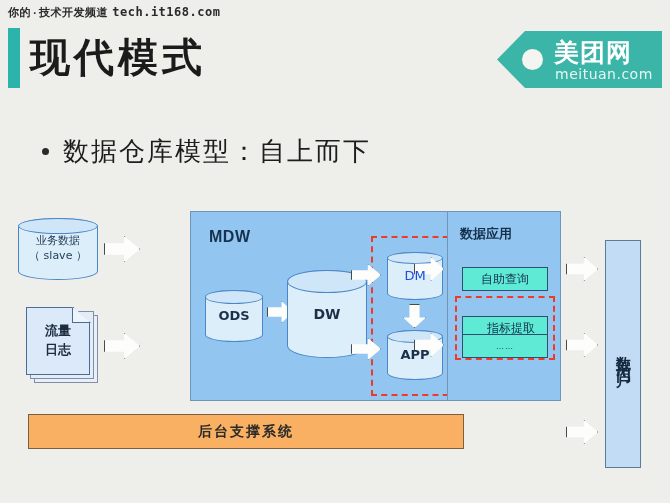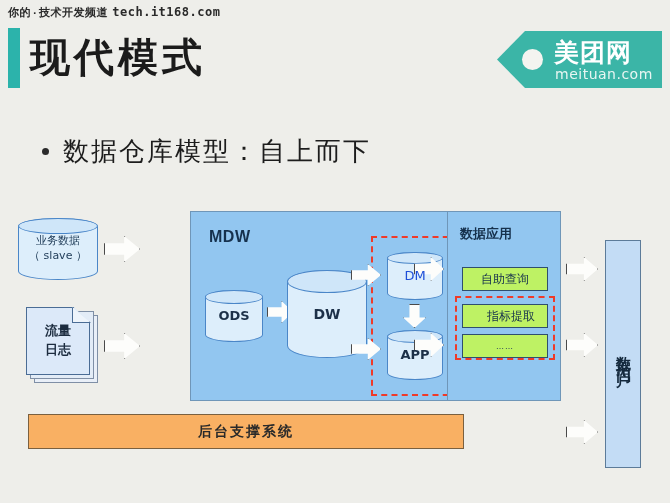--- a/index.html
+++ b/index.html
@@ -123,27 +123,27 @@
   }
 
   
   #app-panel{
     position:absolute;left:447px;top:6px;width:114px;height:190px;
     background:#92c6f0;border:1px solid #6f96b8;box-sizing:border-box;
   }
   #app-panel-title{position:absolute;left:12px;top:13px;font-size:13px;color:#16314d;font-weight:bold;}
   .app-item{
     position:absolute;left:14px;width:86px;height:24px;
-    background:#bef264;border:1.6px solid #2f4f6e;box-sizing:border-box;
+    background:#5eead4;border:1.6px solid #2f4f6e;box-sizing:border-box;
     display:flex;align-items:center;justify-content:center;
     font-size:12px;color:#16314d;white-space:nowrap;
     font-family:"DejaVu Sans","Liberation Sans",sans-serif;
   }
   #app-item-0{top:55px;}
-  #app-item-1{top:92px;padding-left:12px;}
+  #app-item-1{top:104px;padding-left:12px;}
   #app-item-2{top:122px;font-size:8px;letter-spacing:1px;color:#2c4258;}
   .red-dash-app{
     position:absolute;left:7px;top:84px;width:100px;height:64px;
     border:2.5px dashed #ef3a28;box-sizing:border-box;
   }
 
   
   #portal{
     position:absolute;left:605px;top:35px;width:36px;height:228px;
     background:#c3dcf5;border:1.4px solid #5c7b99;box-sizing:border-box;

